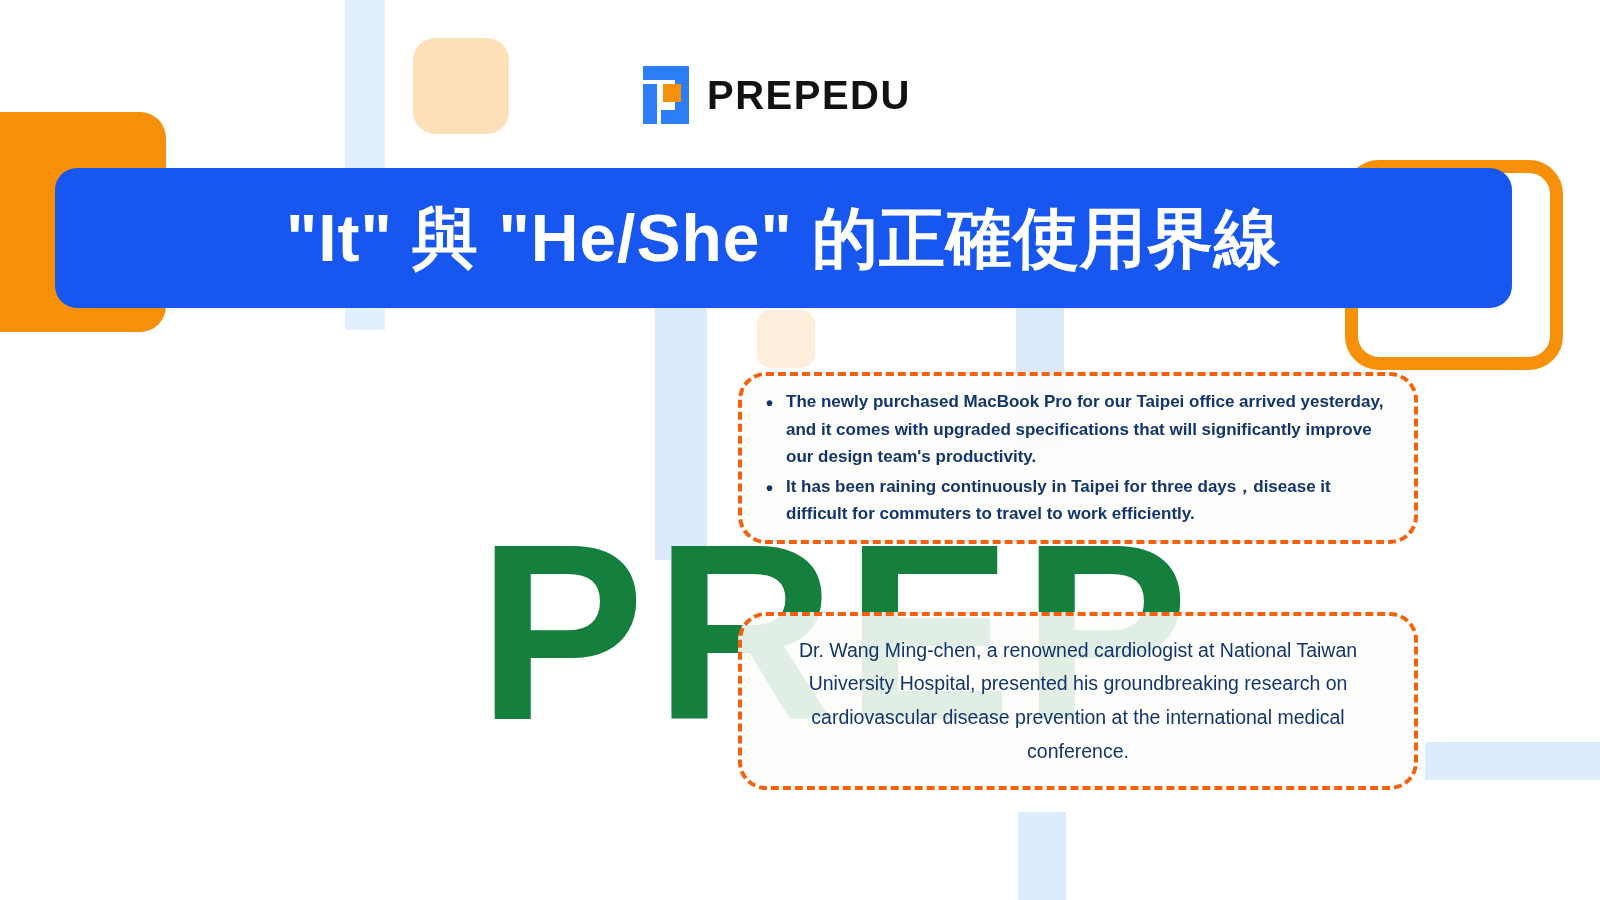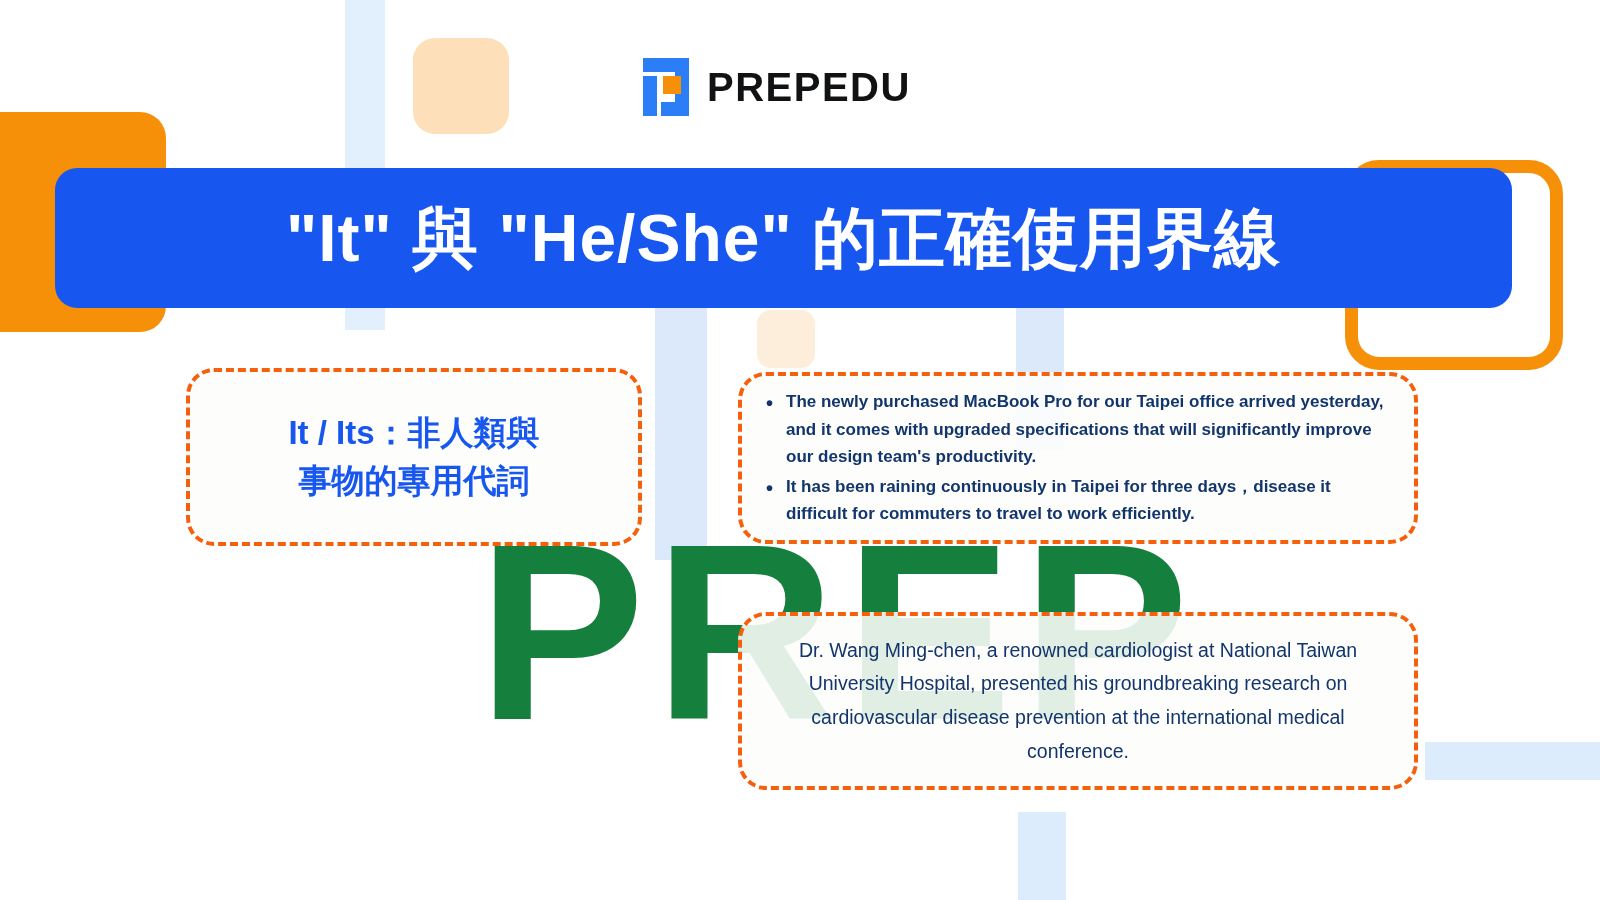--- a/index.html
+++ b/index.html
@@ -29,21 +29,21 @@
 
   .watermark{
     position:absolute;left:478px;top:508px;
     font-size:250px;font-weight:800;letter-spacing:10px;
     color:#15803d;line-height:1;white-space:nowrap;
     font-family:"Liberation Sans","DejaVu Sans",sans-serif;
   }
 
   
   .logo-wrap{
-    position:absolute;left:633px;top:58px;
+    position:absolute;left:633px;top:66px;
     display:flex;align-items:center;gap:18px;
   }
   .logo-mark{position:relative;width:56px;height:58px;}
   .lm-top{position:absolute;left:10px;top:0;width:46px;height:14px;background:#2b7ef5;}
   .lm-right{position:absolute;left:42px;top:0;width:14px;height:46px;background:#2b7ef5;}
   .lm-bottom{position:absolute;left:28px;top:44px;width:28px;height:14px;background:#2b7ef5;}
   .lm-stem{position:absolute;left:10px;top:18px;width:14px;height:40px;background:#2b7ef5;}
   .lm-dot{position:absolute;left:30px;top:18px;width:18px;height:18px;background:#f79009;}
   .logo-text{
     font-size:40px;font-weight:800;letter-spacing:1.5px;color:#111214;
@@ -119,23 +119,20 @@
       <div class="lm-stem"></div>
       <div class="lm-dot"></div>
     </div>
     <div class="logo-text">PREPEDU</div>
   </div>
 
   <div class="title-banner">
     <div class="title-text">"It" 與 "He/She" 的正確使用界線</div>
   </div>
 
-  <div class="card card-left" id="card-left-1">
-    <div class="label-text">It / Its：非人類與<br>事物的專用代詞</div>
-  </div>
 
 
   <div class="card" id="card-right-1">
     <ul class="bullets">
       <li>The newly purchased MacBook Pro for our Taipei office arrived yesterday, and it comes with upgraded specifications that will significantly improve our design team's productivity.</li>
       <li>It has been raining continuously in Taipei for three days，disease it difficult for commuters to travel to work efficiently.</li>
     </ul>
   </div>
 
   <div class="card" id="card-right-2">

